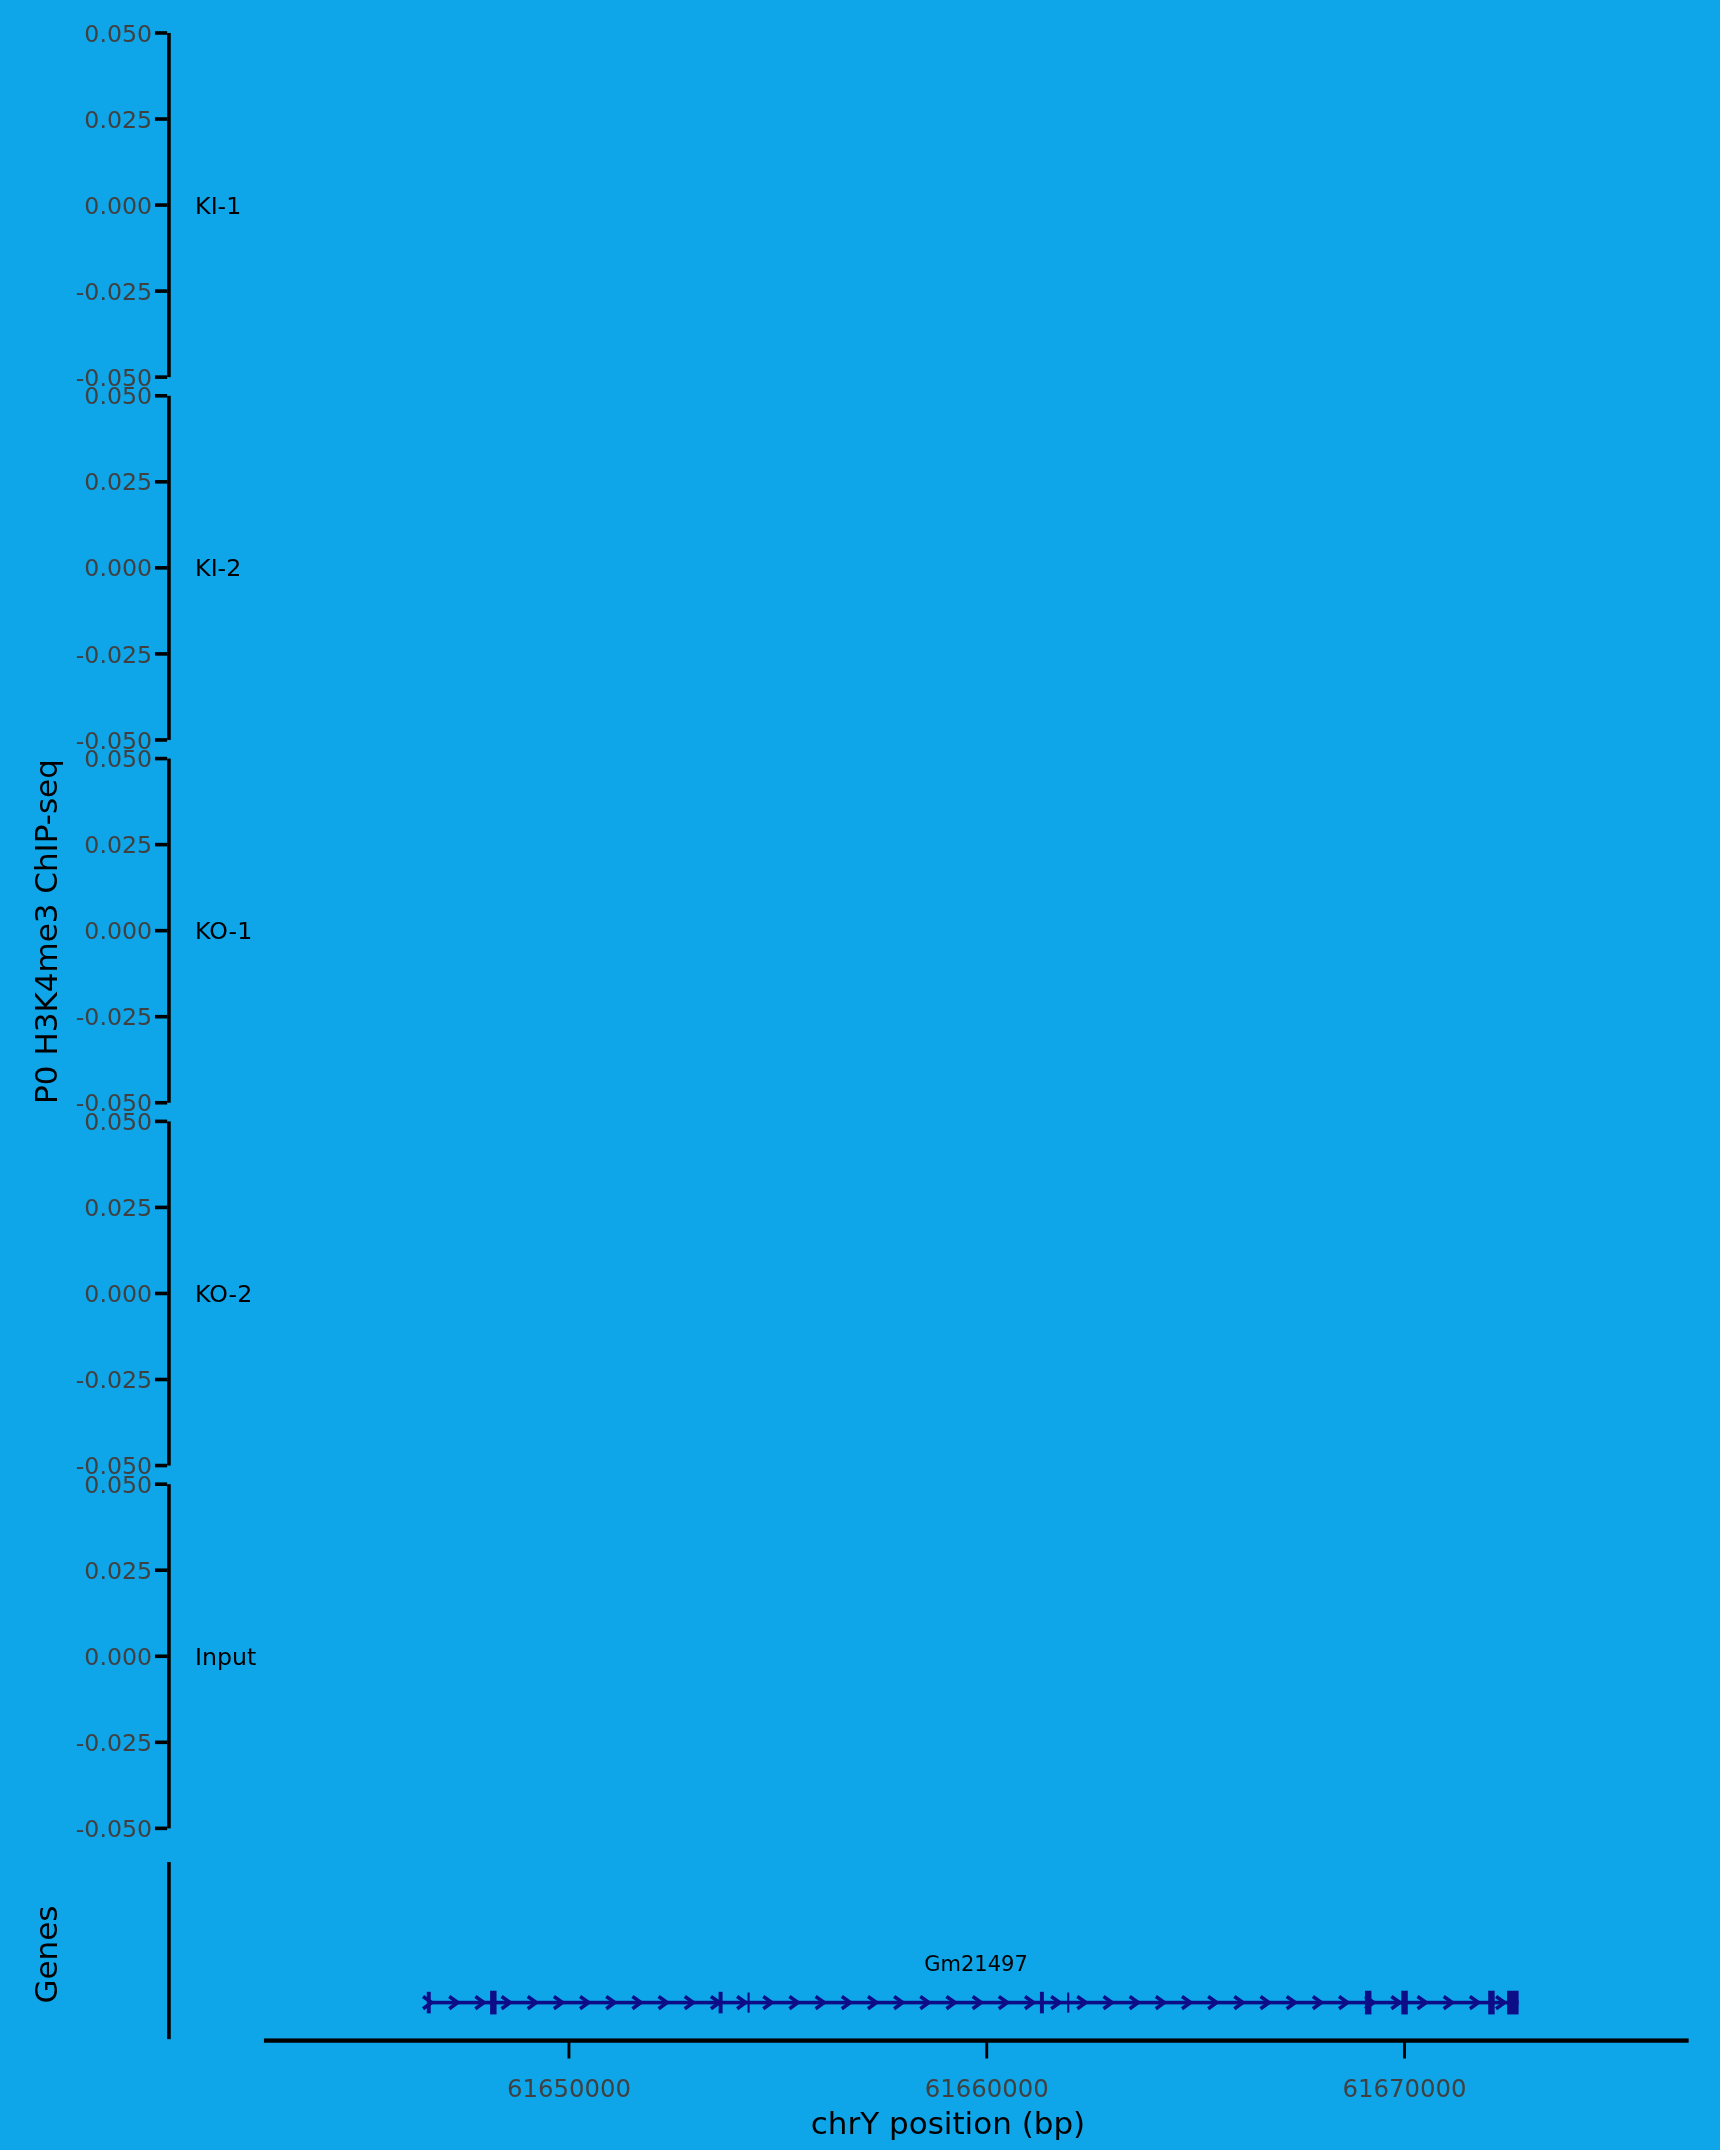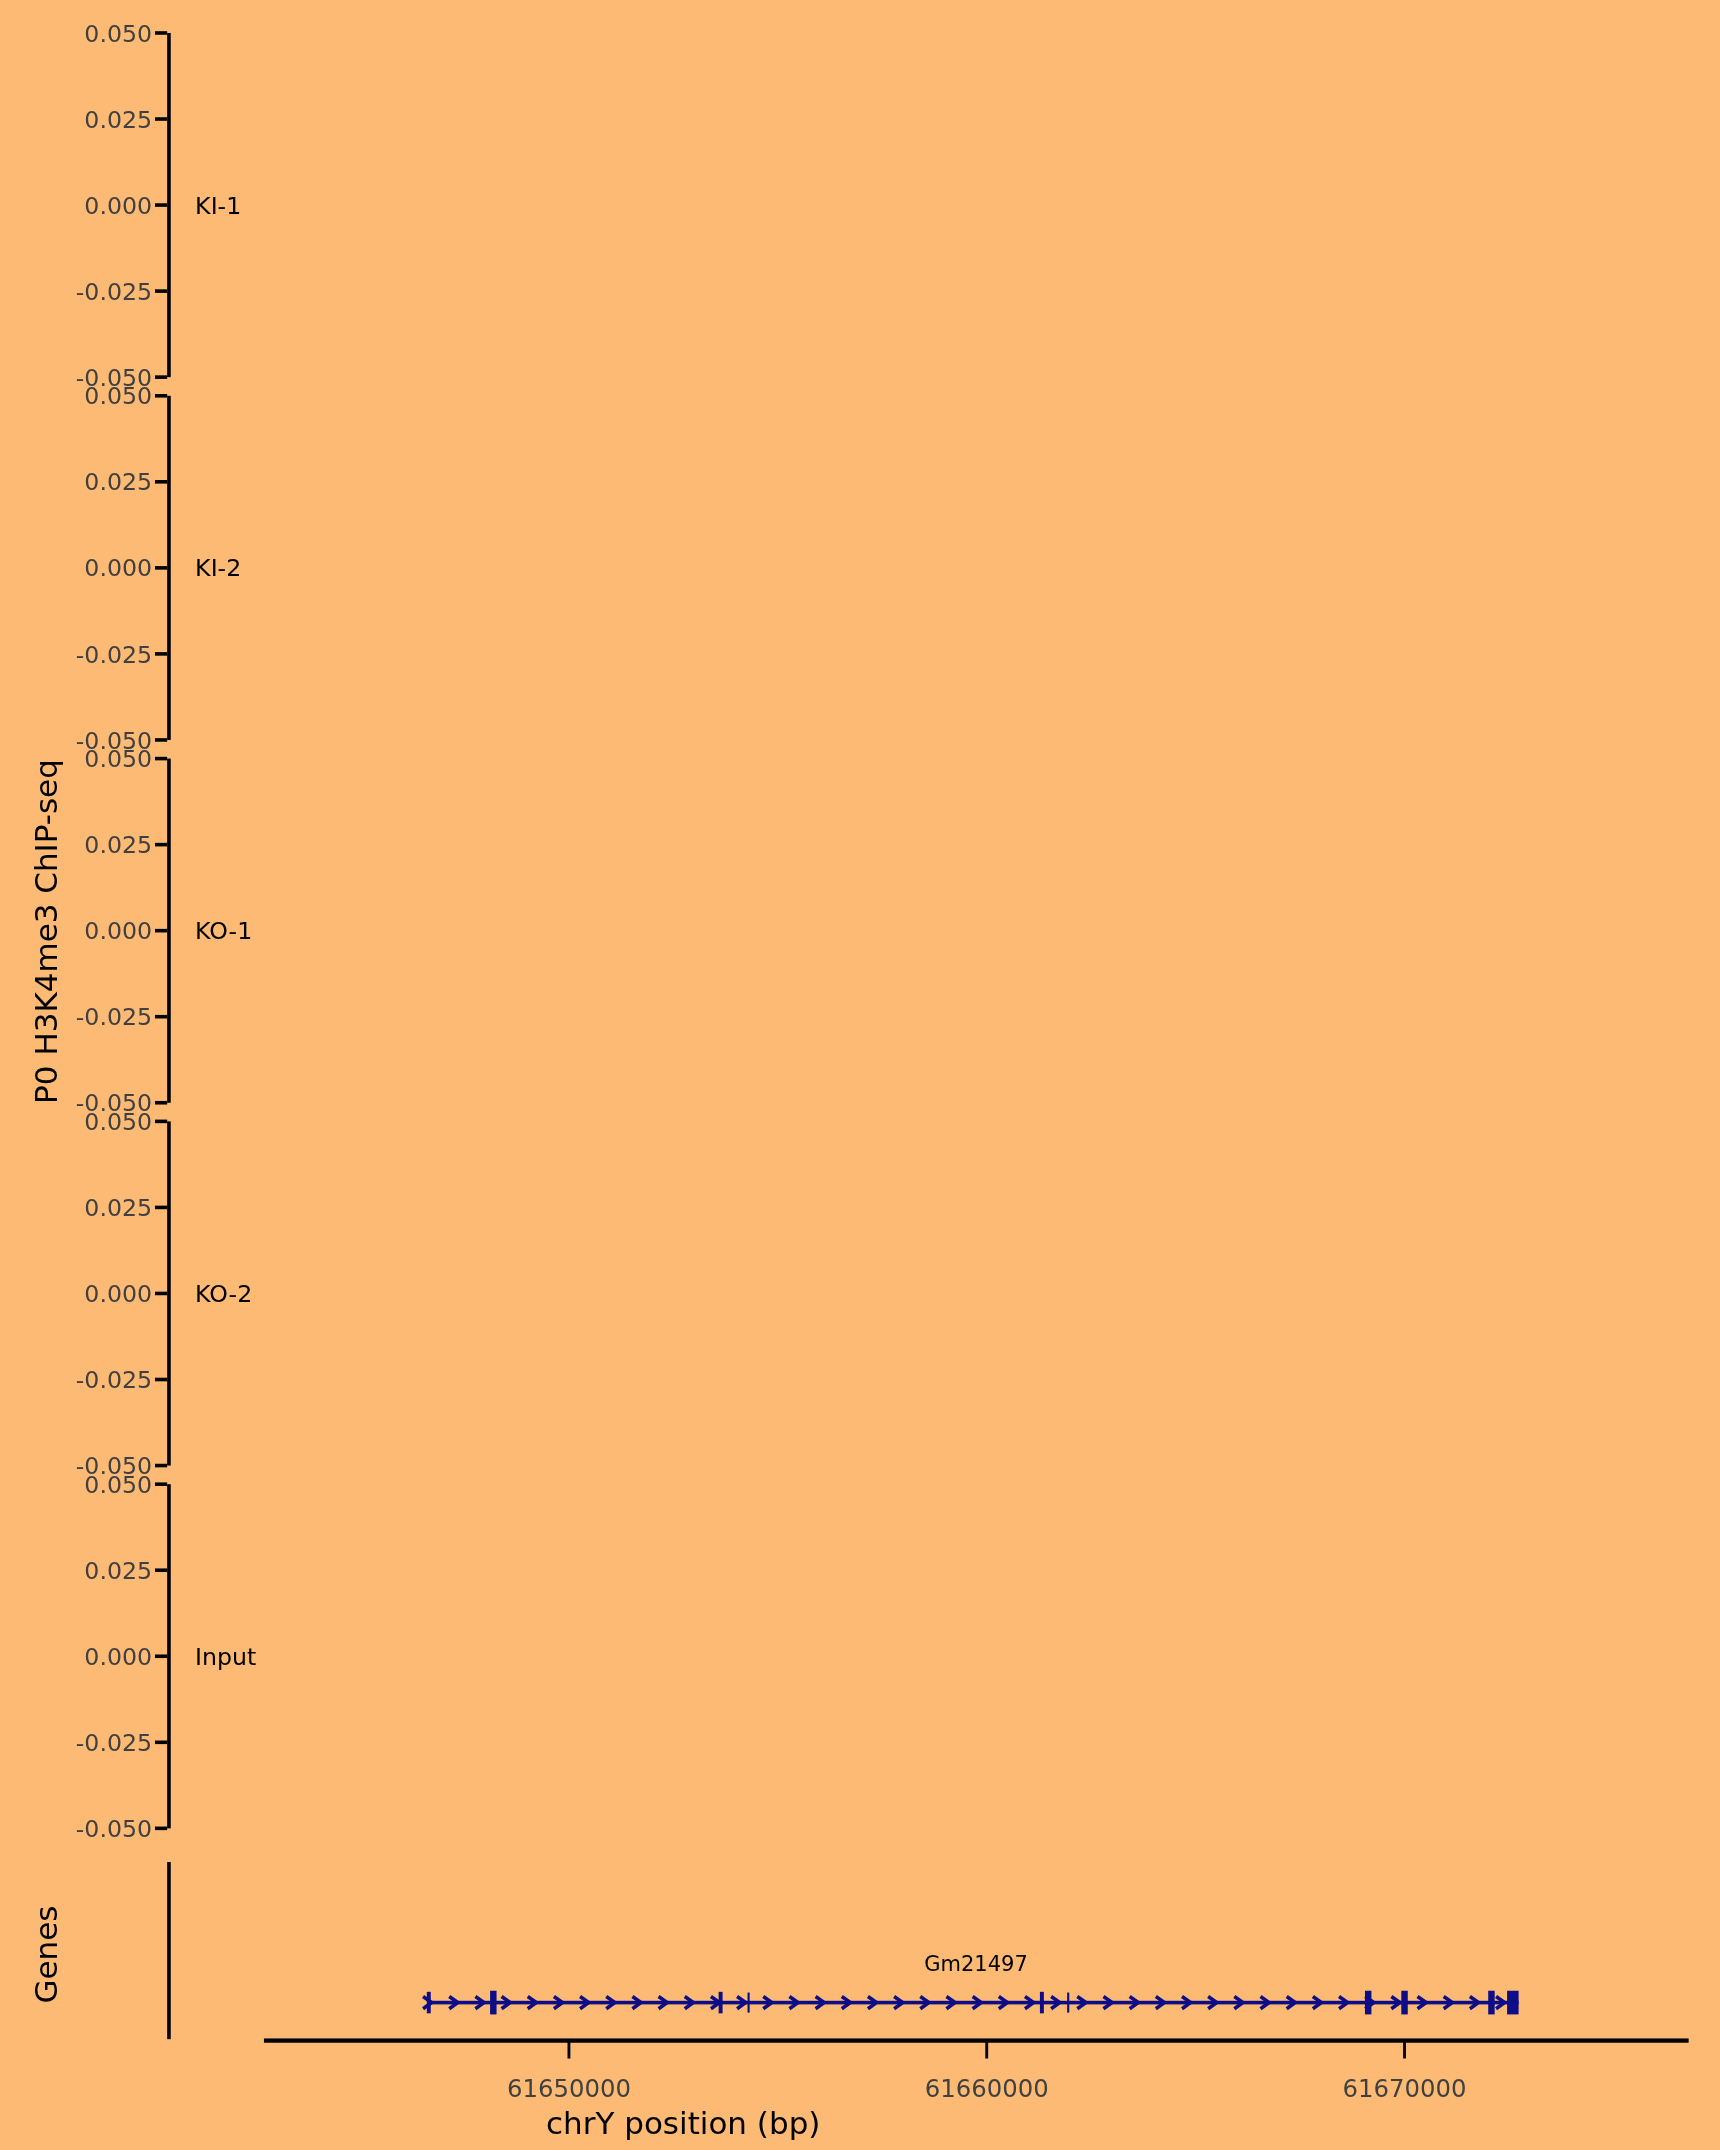--- a/index.html
+++ b/index.html
@@ -4,21 +4,21 @@
 <style>
   html, body {
     margin: 0;
     padding: 0;
     background: #ffffff;
   }
   #fig {
     position: relative;
     width: 1721px;
     height: 2151px;
-    background: #fdba74;
+    background: #0ea5e9;
     font-family: "DejaVu Sans", "Liberation Sans", sans-serif;
     overflow: hidden;
   }
   #plot {
     position: absolute;
     left: 0;
     top: 0;
   }
   .lbl {
     position: absolute;
@@ -38,23 +38,24 @@
     left: -384px;
     top: 1938px;
     width: 860px;
     height: 33px;
     line-height: 33px;
     text-align: center;
     font-size: 31px;
     transform: rotate(-90deg);
   }
   .xlab {
-    left: 546px;
+    left: 518px;
     top: 2105px;
     width: 860px;
+    text-align: center;
     font-size: 31px;
   }
   .gene-name {
     left: 761px;
     top: 1920px;
     width: 430px;
     text-align: center;
     font-size: 21px;
     margin-top: 32px;
   }

